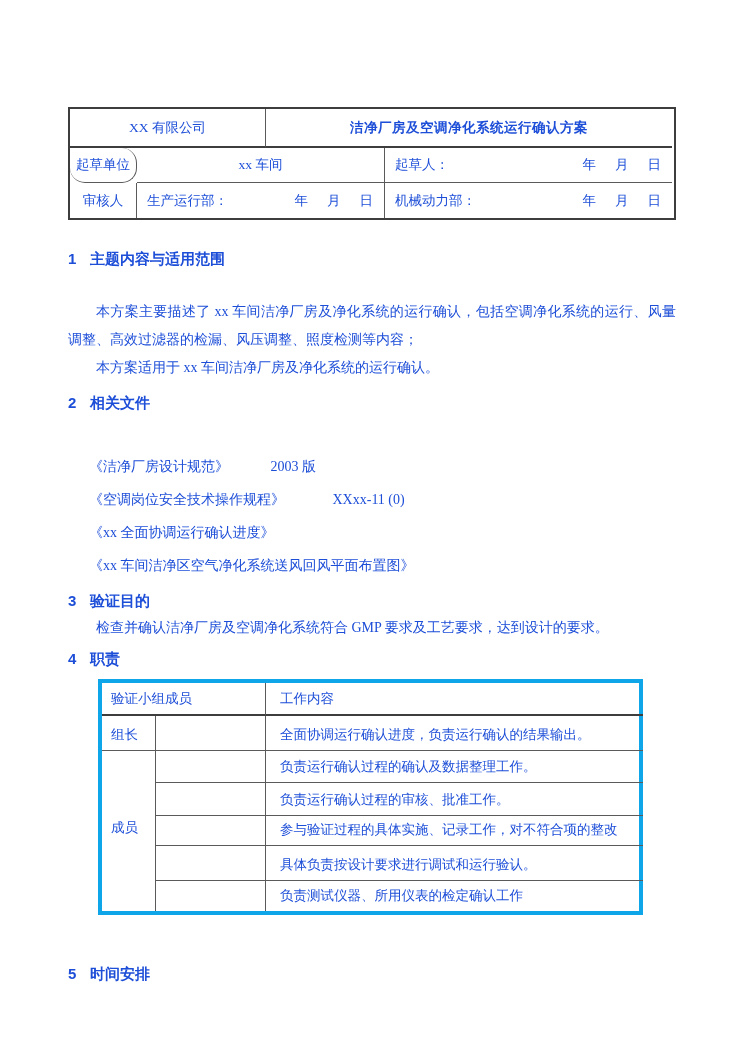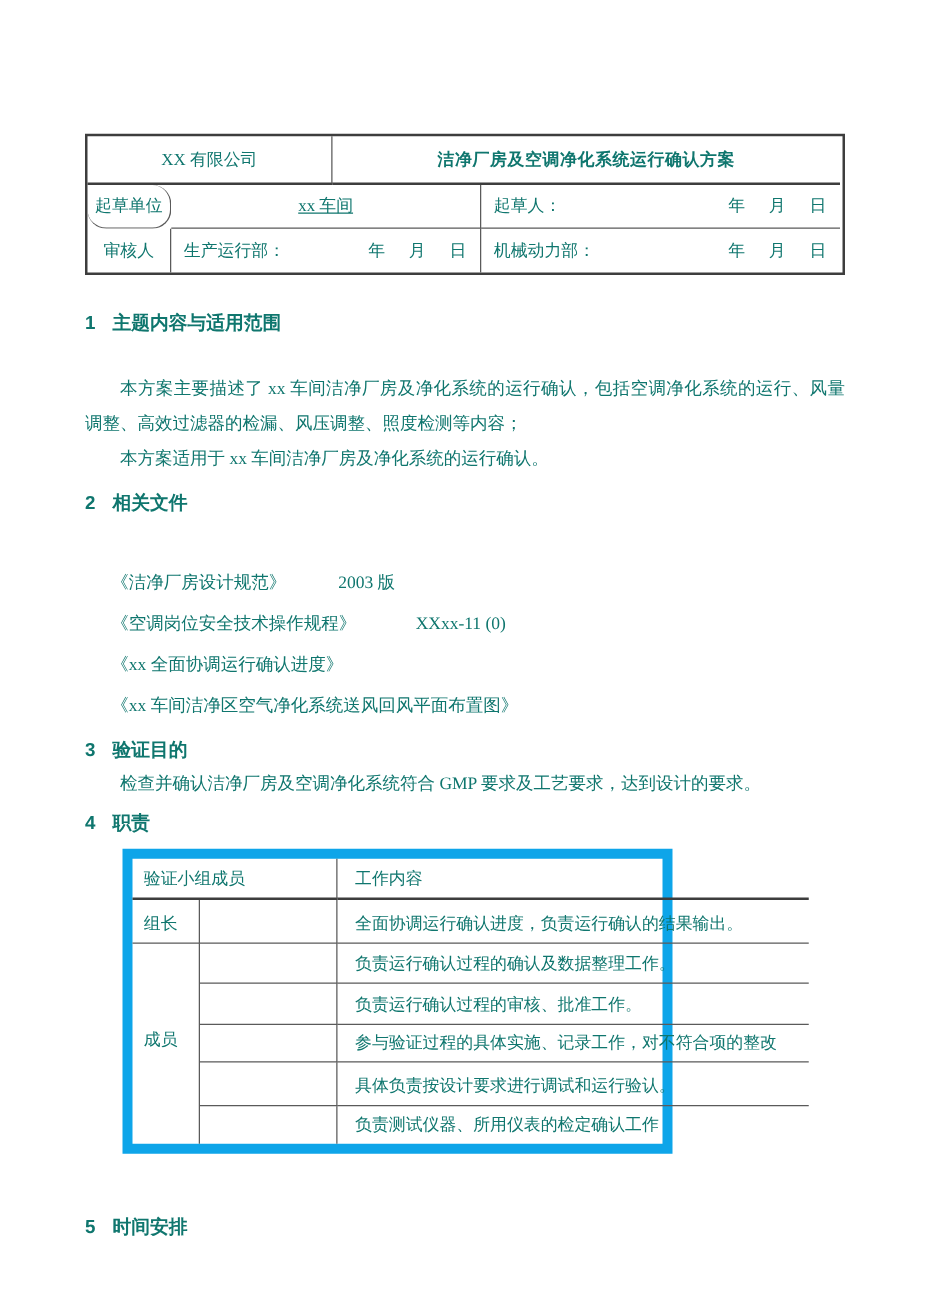--- a/index.html
+++ b/index.html
@@ -6,21 +6,21 @@
   .page{
     position:relative;
     width:744px;height:1052px;
     margin:0 auto;
     background:#ffffff;
     box-sizing:border-box;
     padding:0 68px;
     overflow:hidden;
     font-family:"Liberation Serif","DejaVu Serif",serif;
     font-size:14px;
-    color:#0f766e;
+    color:#1d4ed8;
   }
   
   .ht{
     margin-top:107px;
     display:grid;
     grid-template-columns:67px 129px 119px 287px;
     grid-template-rows:39px 35px 35px;
     border:2px solid #3d3d3d;
     width:608px;
     box-sizing:border-box;
@@ -33,21 +33,21 @@
     font-size:13.5px;
     overflow:hidden;
   }
   .ht .r1{border-bottom:2px solid #3d3d3d;}
   .ht .last-col{border-right:none;}
   .ht .last-row{border-bottom:none;}
   .ht .center{justify-content:center;}
   .ht .c-company{grid-column:1/3;grid-row:1;}
   .ht .c-title{grid-column:3/5;grid-row:1;}
   .ht .c-label1{grid-column:1;grid-row:2;border-radius:15px;}
-  .ht .c-unit{grid-column:2/4;grid-row:2;text-decoration:underline;}
+  .ht .c-unit{grid-column:2/4;grid-row:2;}
   .ht .c-drafter{grid-column:4;grid-row:2;}
   .ht .c-label2{grid-column:1;grid-row:3;}
   .ht .c-dept1{grid-column:2/4;grid-row:3;gap:20px;}
   .ht .c-dept2{grid-column:4;grid-row:3;}
   .doc-title{
     font-family:"Liberation Sans","DejaVu Sans",sans-serif;
     font-weight:bold;font-size:17.5px;letter-spacing:.5px;
   }
   .split{justify-content:space-between;padding:0 9px 0 10px;}
   .dates{display:flex;gap:19px;padding-right:2px;}
@@ -69,22 +69,22 @@
   .ref-name.w2{min-width:240px;}
   .h3{margin-top:8px;}
   .p3{margin-top:2px;}
   .h4{margin-top:6px;}
   
   .rt{
     margin:9px 0 0 30px;
     display:grid;
     grid-template-columns:54px 110px 377px;
     grid-template-rows:33px 35px 32px 33px 30px 35px 30px;
-    border:8px solid #0ea5e9;
-    width:440px;
+    border:4px solid #0ea5e9;
+    width:545px;
     box-sizing:border-box;
     font-size:13.5px;
   }
   .rt .cell{
     border-right:1px solid #5a5a5a;
     border-bottom:1px solid #5a5a5a;
     box-sizing:border-box;
     display:flex;align-items:flex-end;
     padding:0 4px 6px 9px;
     overflow:hidden;white-space:nowrap;

